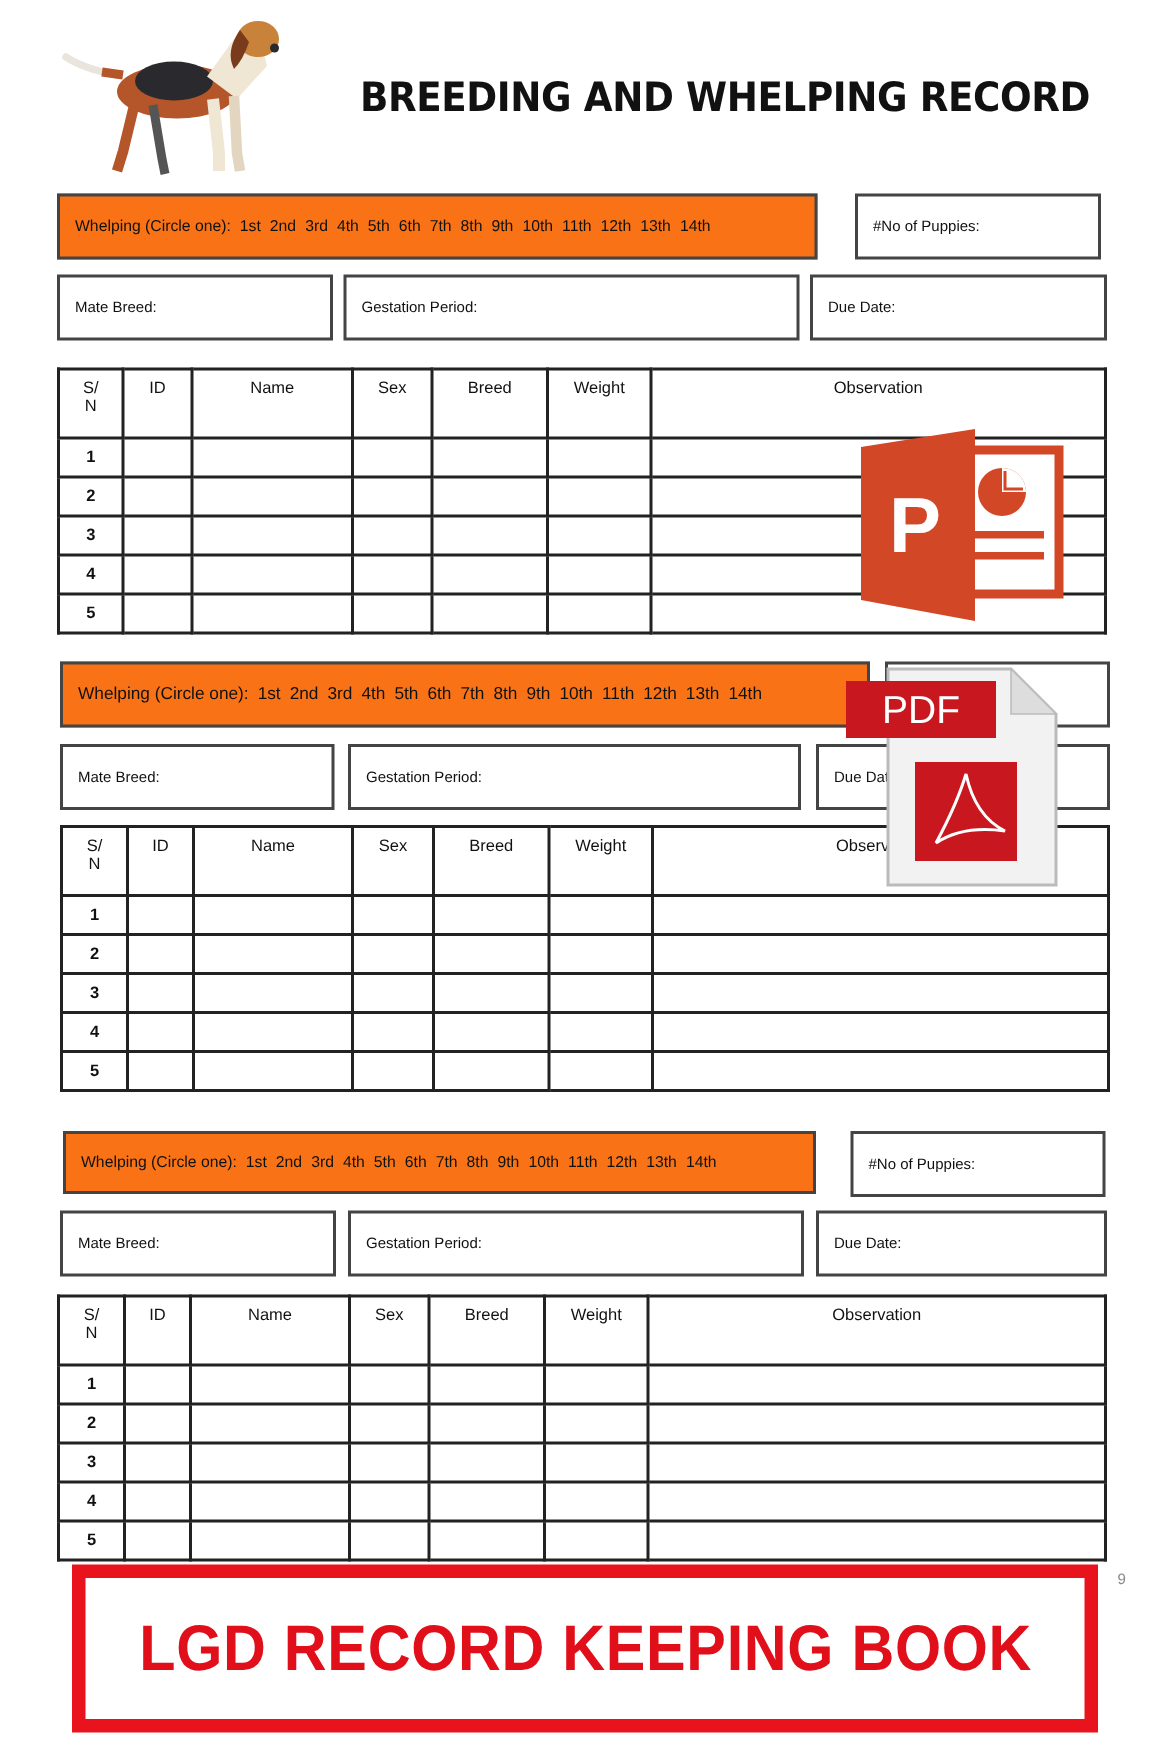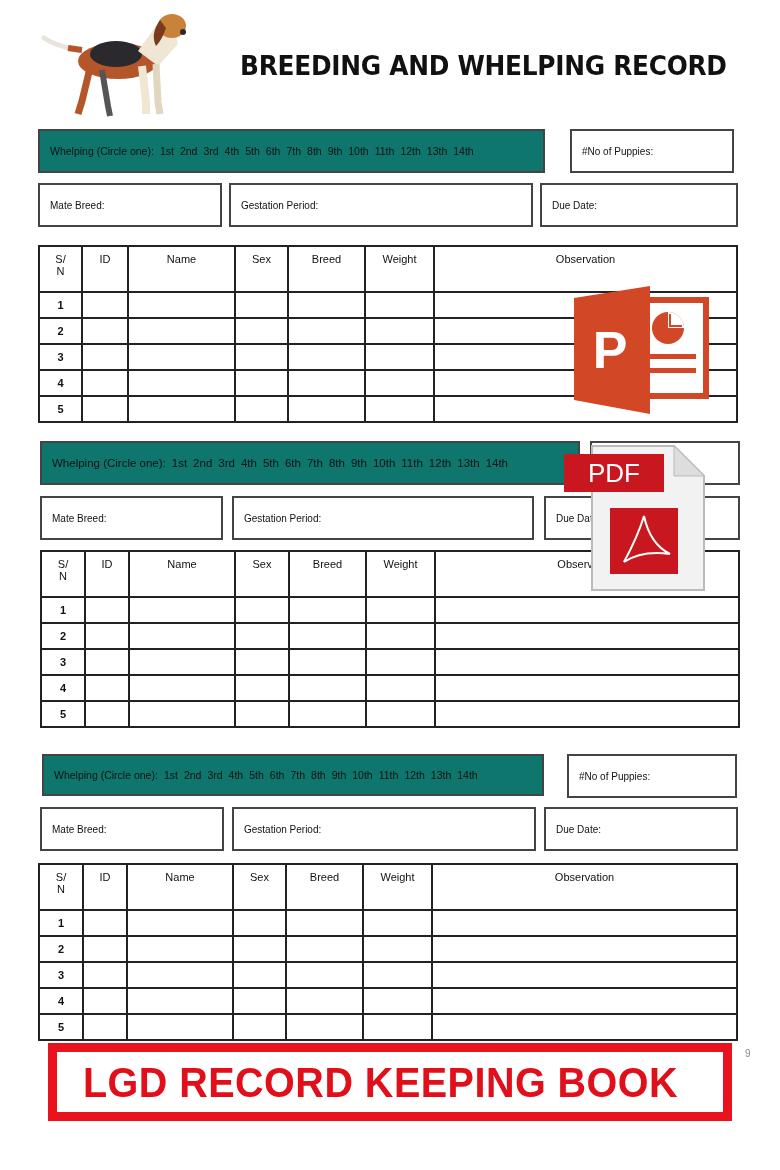--- a/index.html
+++ b/index.html
@@ -6,33 +6,33 @@
   body {
     width: 780px; height: 1170px; background: #ffffff; position: relative; overflow: hidden;
     font-family: "Liberation Sans", sans-serif; color: #111;
   }
   .abs { position: absolute; box-sizing: border-box; }
   .title {
     left: 240px; top: 50px; font-size: 27px; font-weight: bold; letter-spacing: -0.3px;
     font-family: "DejaVu Sans", sans-serif; transform: scaleX(0.92); transform-origin: left top; white-space: nowrap;
   }
   .box { border: 2px solid #444; background: #fff; font-size: 10px; display: flex; align-items: center; padding-left: 10px; white-space: nowrap; }
-  .box.gray { background: #0f766e; font-size: 10.5px; }
+  .box.gray { background: #f97316; font-size: 10.5px; }
   .whelp-ords span { margin-left: 6px; }
   table.rec {
     position: absolute; border-collapse: collapse; background: #fff;
   }
   table.rec th, table.rec td {
     border: 2px solid #222; font-size: 11px; padding: 0; text-align: center; vertical-align: top;
   }
   table.rec th { font-weight: normal; padding-top: 6px; height: 38px; }
   table.rec td { height: 24px; vertical-align: middle; font-weight: bold; font-size: 11px; }
   .banner {
-    left: 48px; top: 1043px; width: 684px; height: 78px; border: 9px solid #e8131c; background: #fff;
-    display: flex; align-items: center; 
+    left: 48px; top: 1043px; width: 684px; height: 112px; border: 9px solid #e8131c; background: #fff;
+    display: flex; align-items: center; justify-content: center;
   }
   .banner span {
     color: #e00f1a; font-size: 43px; font-weight: bold; font-family: "Liberation Sans", sans-serif;
     transform: scaleX(0.92); white-space: nowrap; letter-spacing: 0.5px;
   }
   .pagenum { left: 745px; top: 1048px; font-size: 10px; color: #888; }
 </style>
 </head>
 <body>
 

